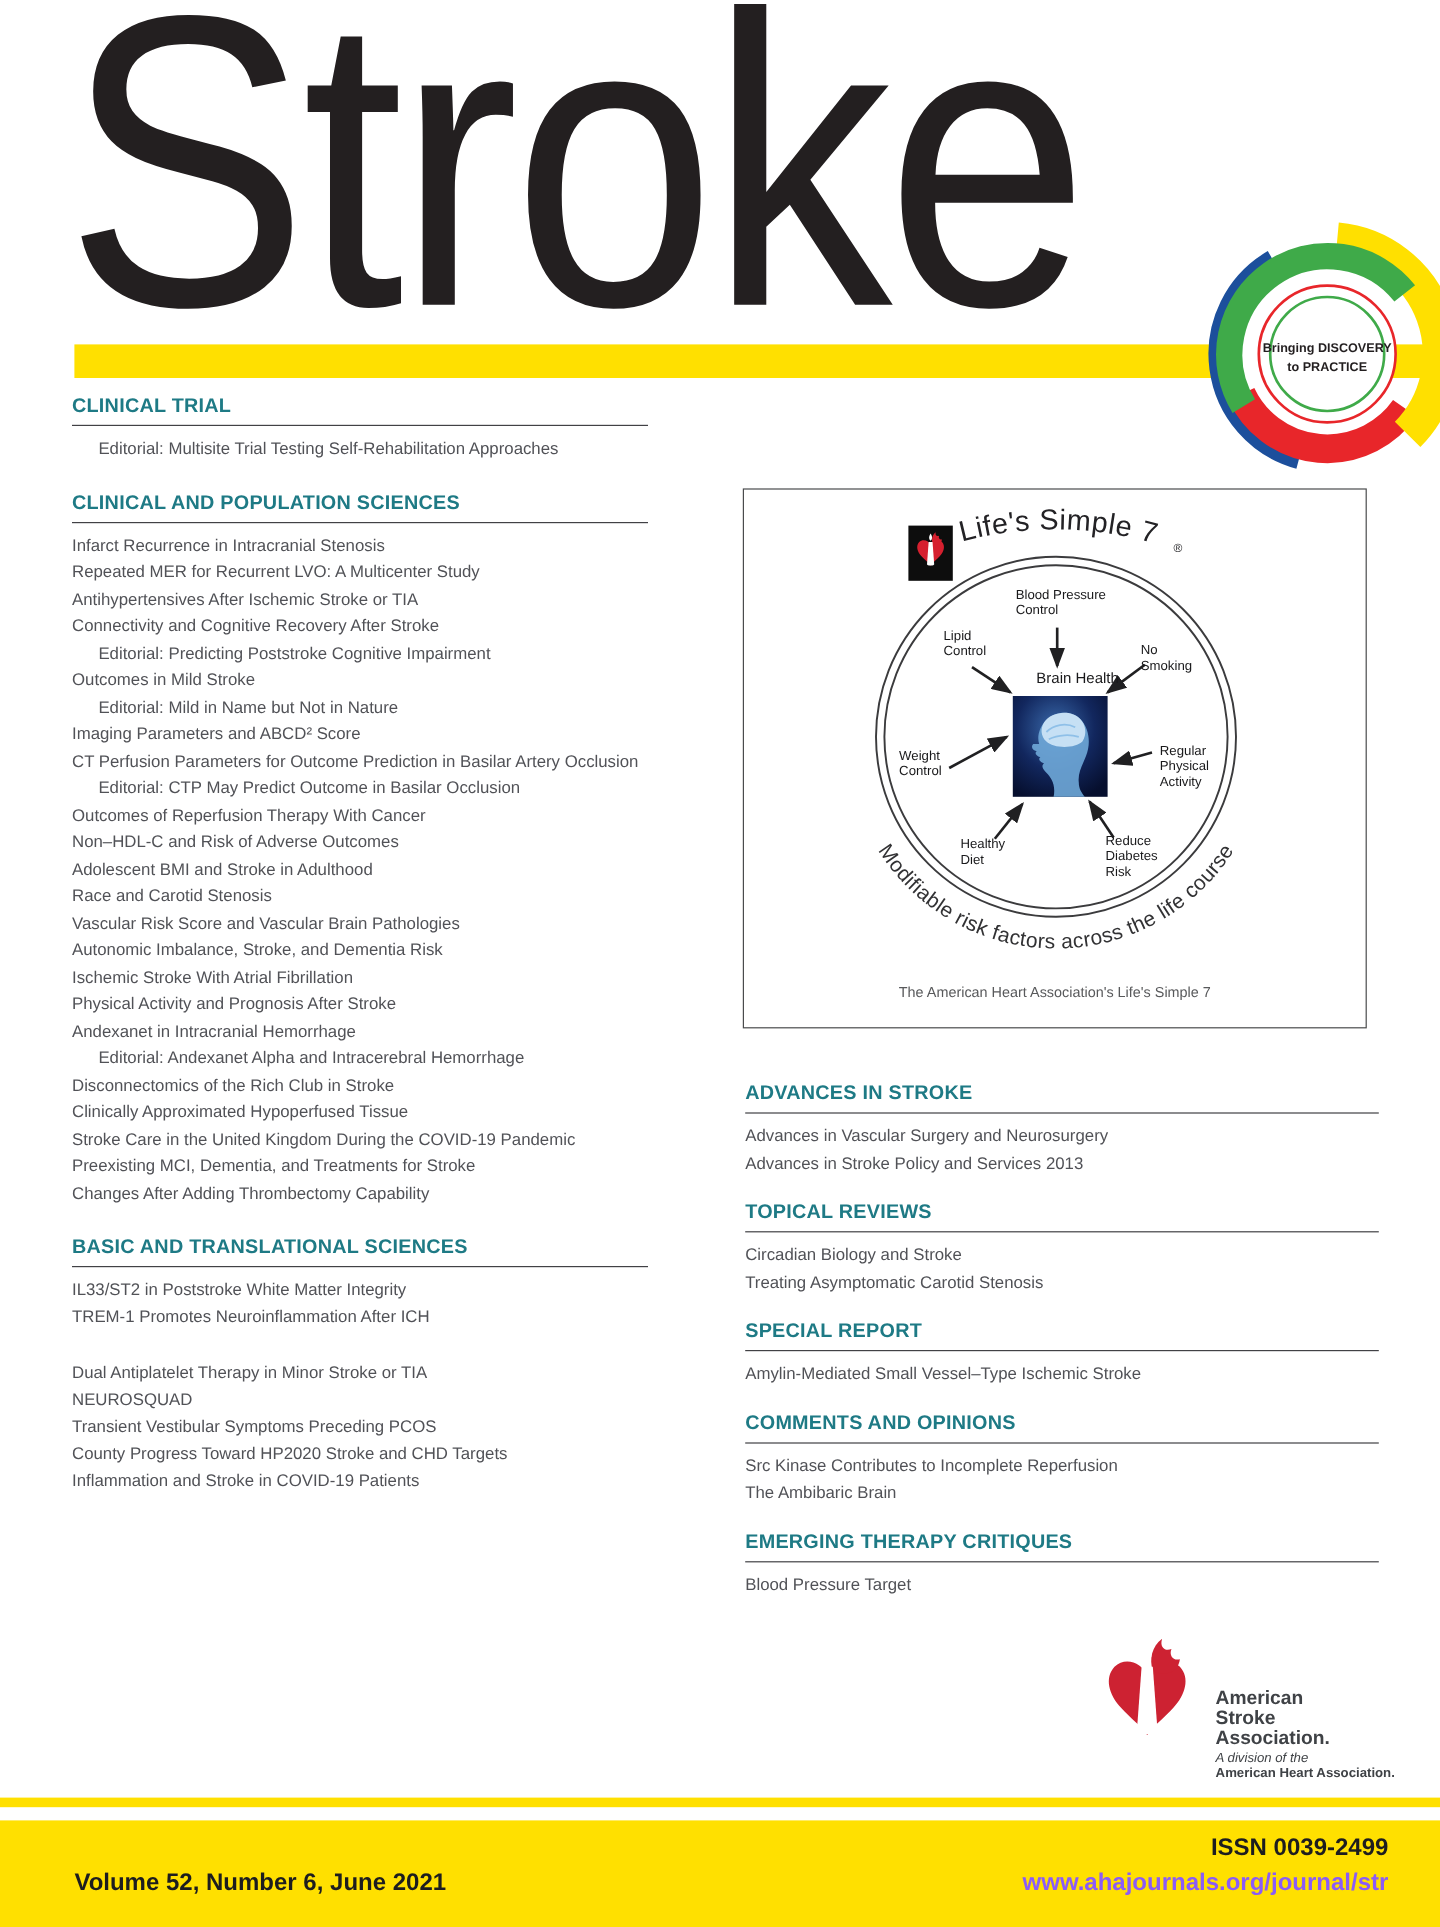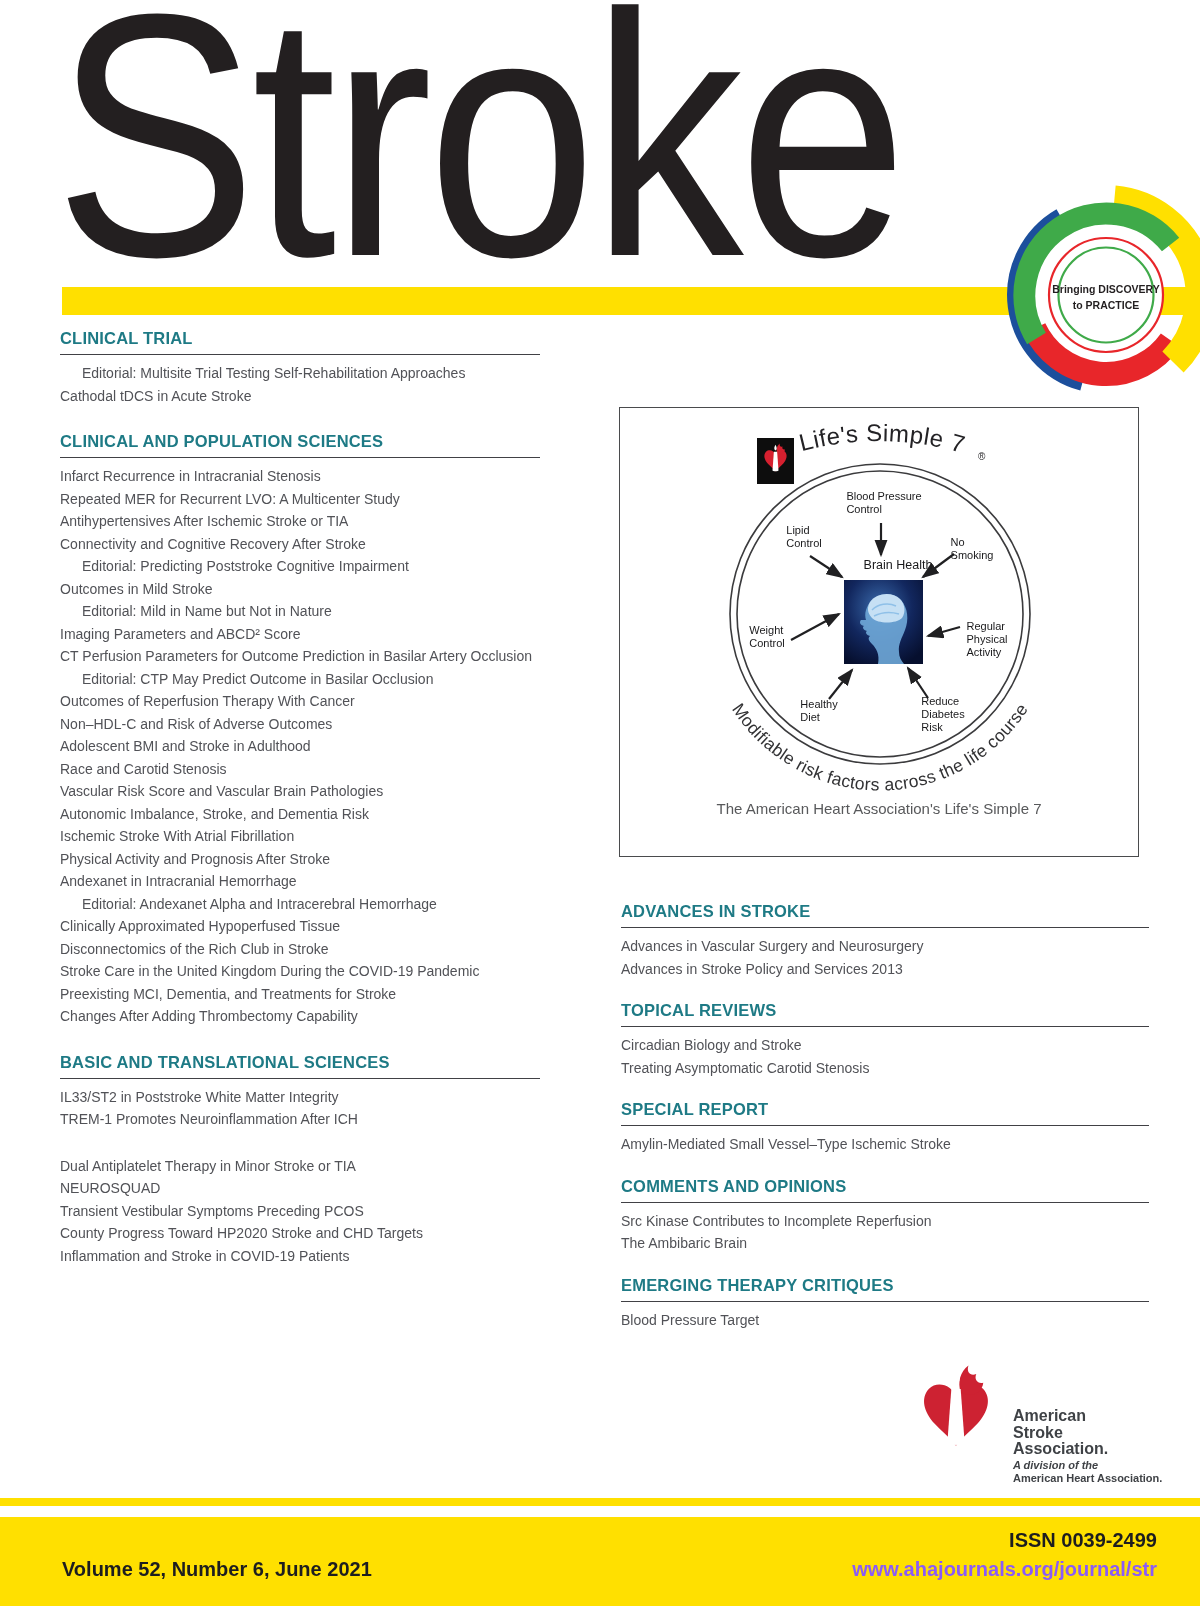--- a/index.html
+++ b/index.html
@@ -28,29 +28,29 @@
   .fct{position:absolute;transform:translateX(-50%);white-space:pre-line;text-align:left;
        font-size:11px;line-height:13px;font-weight:normal;color:#19191b;}
   .fct-bpc{left:264px;top:82px;}
   .fct-lipid{left:184px;top:116px;}
   .fct-nosmoke{left:352px;top:128px;}
   .fct-weight{left:147px;top:216px;}
   .fct-rpa{left:367px;top:212px;}
   .fct-healthy{left:199px;top:290px;}
   .fct-rdr{left:323px;top:287px;}
   .fct-center{left:278px;top:151px;font-size:12.5px;}
-  .fig-caption{position:absolute;left:0;top:392px;width:100%;text-align:center;
-               font-size:15px;color:#58595b;}
+  .fig-caption{position:absolute;left:0;top:412px;width:100%;text-align:center;
+               font-size:12px;color:#58595b;}
   
   .badge{position:absolute;left:975px;top:175px;width:240px;height:235px;}
   
   .asa{position:absolute;left:917px;top:1364px;width:78px;height:109px;color:#cd2232;}
   .asa-name{position:absolute;left:1013px;top:1408px;font-size:16px;font-weight:bold;
             line-height:16.5px;color:#3f4246;white-space:pre-line;}
-  .asa-div1{position:absolute;left:1013px;top:1459px;font-size:11px;font-style:italic;color:#3f4246;font-weight:bold;}
+  .asa-div1{position:absolute;left:1013px;top:1459px;font-size:11px;font-style:italic;color:#3f4246;}
   .asa-div2{position:absolute;left:1013px;top:1472px;font-size:11px;font-weight:bold;color:#3f4246;}
   
   .stripe{position:absolute;left:0;top:1498px;width:1200px;height:8px;background:#ffe000;}
   .fbar{position:absolute;left:0;top:1517px;width:1200px;height:89px;background:#ffe000;}
   .f-vol{position:absolute;left:62px;top:1558px;font-size:20px;font-weight:bold;color:#1d1d1f;}
   .f-issn{position:absolute;right:43px;top:1529px;font-size:20px;font-weight:bold;color:#1d1d1f;margin-left:44px;}
   .f-url{position:absolute;right:43px;top:1558px;font-size:20px;font-weight:bold;color:#8b5cf6;}
 </style>
 </head>
 <body>
@@ -79,21 +79,20 @@
   <circle cx="131" cy="120" r="47.5" fill="none" stroke="#3faa49" stroke-width="2.2"></circle>
   <text x="131" y="118" text-anchor="middle" font-size="10.5" font-weight="bold" fill="#231f20">Bringing DISCOVERY</text>
   <text x="131" y="134" text-anchor="middle" font-size="10.5" font-weight="bold" fill="#231f20">to PRACTICE</text>
 </svg>
 
 <div class="col col-left" id="col-left">
     <section class="toc">
       <h2>CLINICAL TRIAL</h2>
       <ul>
         <li class="ind">Editorial: Multisite Trial Testing Self-Rehabilitation Approaches</li>
-        <li class="">Cathodal tDCS in Acute Stroke</li>
       </ul>
     </section>
     <section class="toc">
       <h2>CLINICAL AND POPULATION SCIENCES</h2>
       <ul>
         <li class="">Infarct Recurrence in Intracranial Stenosis</li>
         <li class="">Repeated MER for Recurrent LVO: A Multicenter Study</li>
         <li class="">Antihypertensives After Ischemic Stroke or TIA</li>
         <li class="">Connectivity and Cognitive Recovery After Stroke</li>
         <li class="ind">Editorial: Predicting Poststroke Cognitive Impairment</li>
@@ -105,22 +104,22 @@
         <li class="">Outcomes of Reperfusion Therapy With Cancer</li>
         <li class="">Non–HDL-C and Risk of Adverse Outcomes</li>
         <li class="">Adolescent BMI and Stroke in Adulthood</li>
         <li class="">Race and Carotid Stenosis</li>
         <li class="">Vascular Risk Score and Vascular Brain Pathologies</li>
         <li class="">Autonomic Imbalance, Stroke, and Dementia Risk</li>
         <li class="">Ischemic Stroke With Atrial Fibrillation</li>
         <li class="">Physical Activity and Prognosis After Stroke</li>
         <li class="">Andexanet in Intracranial Hemorrhage</li>
         <li class="ind">Editorial: Andexanet Alpha and Intracerebral Hemorrhage</li>
+        <li class="">Disconnectomics of the Rich Club in Stroke</li>
         <li class="">Clinically Approximated Hypoperfused Tissue</li>
-        <li class="">Disconnectomics of the Rich Club in Stroke</li>
         <li class="">Stroke Care in the United Kingdom During the COVID-19 Pandemic</li>
         <li class="">Preexisting MCI, Dementia, and Treatments for Stroke</li>
         <li class="">Changes After Adding Thrombectomy Capability</li>
       </ul>
     </section>
     <section class="toc">
       <h2>BASIC AND TRANSLATIONAL SCIENCES</h2>
       <ul>
         <li class="">IL33/ST2 in Poststroke White Matter Integrity</li>
         <li class="">TREM-1 Promotes Neuroinflammation After ICH</li>

